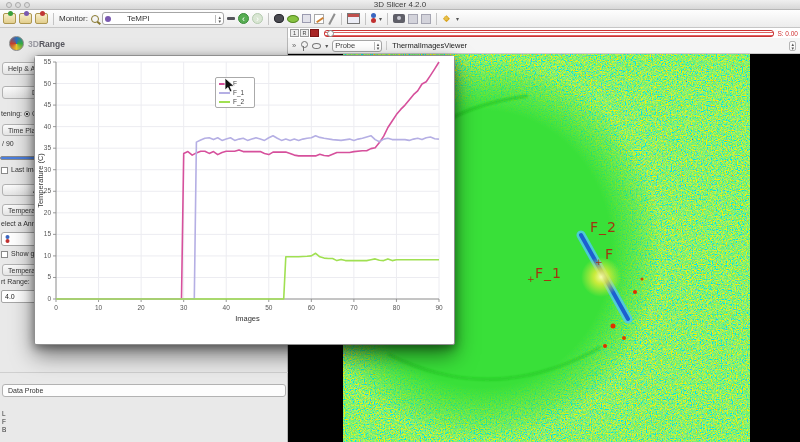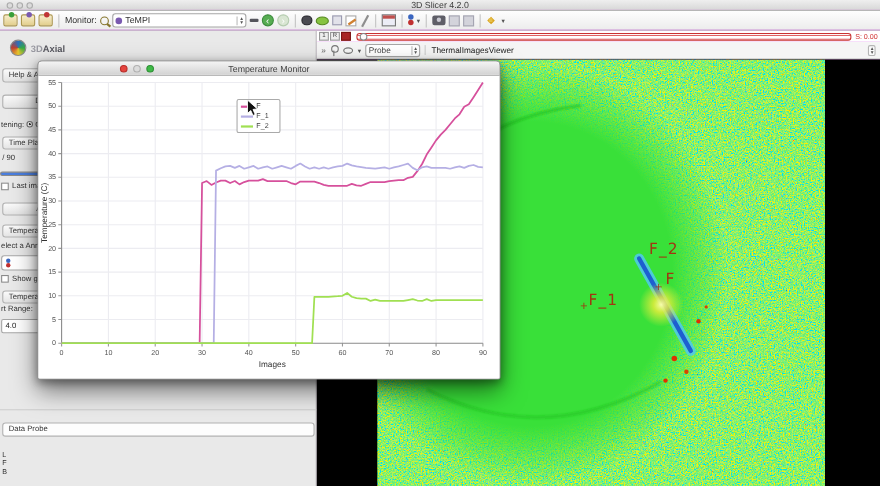--- a/index.html
+++ b/index.html
@@ -1,17 +1,17 @@
 <!DOCTYPE html>
 <html><head>
 <meta charset="utf-8">
 <style>
   * { margin:0; padding:0; box-sizing:border-box; }
   body { font-family:"Liberation Sans", sans-serif; background:#222; }
-  #screen { position:relative; width:800px; height:442px; background:#d946ef; overflow:hidden; }
+  #screen { position:relative; width:800px; height:442px; background:#84cc16; overflow:hidden; }
 
   
   .mac-titlebar { position:absolute; left:0; top:0; width:800px; height:10px;
     background:linear-gradient(#efefef,#d7d7d7); border-bottom:1px solid #b6b6b6; z-index:3; }
   .tl { position:absolute; top:2px; width:6px; height:6px; border-radius:50%;
     background:#dcdcdc; border:1px solid #ababab; }
   .app-title { position:absolute; left:0; right:0; top:0; text-align:center;
     font-size:8px; line-height:10px; color:#3c3c3c; }
 
   
@@ -19,21 +19,21 @@
     background:linear-gradient(#fefefe,#ececec); border-bottom:1px solid #c6c6c6;
     display:flex; align-items:center; padding-left:3px; gap:3px; z-index:3; font-size:8px; color:#333; }
   .sep { width:1px; height:12px; background:#c4c4c4; margin:0 2px; flex:none; }
   .ibox { width:13px; height:11px; background:linear-gradient(#f8eecb,#e2ce8d);
     border:1px solid #ad9750; border-radius:2px; position:relative; flex:none; }
   .ibox i { position:absolute; top:-3px; left:4px; width:5px; height:5px; border-radius:50%; }
   .magnifier { width:8px; height:8px; border:1.5px solid #87772e; border-radius:50%; position:relative; flex:none; }
   .magnifier::after { content:""; position:absolute; left:5px; top:6px; width:4px; height:1.5px;
     background:#87772e; transform:rotate(40deg); }
   .combo { display:inline-flex; align-items:center; background:#fff; border:1px solid #a6a6a6;
-    border-radius:3px; height:13px; padding:0 2px; gap:3px; flex:none; }
+    border-radius:3px; height:13px; padding:0 2px; gap:16px; flex:none; }
   .mod-ic { width:6px; height:6px; border-radius:50%; background:#7a5ab0; flex:none; }
   .stepper { display:flex; flex-direction:column; align-items:center; justify-content:center;
     border-left:1px solid #bbb; padding-left:2px; margin-left:2px; }
   .stepper b, .stepper-sm b { font-size:5px; line-height:4px; color:#555; font-weight:normal; }
   .circle-btn { width:11px; height:11px; border-radius:50%; color:#fff; font-size:9px;
     line-height:10px; text-align:center; flex:none; }
   .cb-back { background:#57ad52; border:1px solid #3c8c3c; }
   .cb-fwd  { background:#d9e6d3; border:1px solid #b5ccb0; color:#fff; }
   .blob-dark { width:10px; height:9px; background:#4b4b52; border:1px solid #26262c; border-radius:45%; flex:none; }
   .oval-green { width:12px; height:8px; background:#87c341; border:1px solid #568a21; border-radius:50%; flex:none; }
@@ -193,21 +193,21 @@
       <b>◆</b>
         <b class="rot">◆</b>
     </span>
     <span class="dd">▾</span>
   </div>
 
   <div id="sidebar">
     <div class="sb" style="left:9px; top:8px; display:flex; align-items:center; gap:4px;">
       <span class="logo-swirl"></span>
       <span class="logo-text">
-        <span class="g3d">3D</span><span class="slc">Axial</span>
+        <span class="g3d">3D</span><span class="slc">Range</span>
       </span>
     </div>
     <div class="sb btn" style="left:2px; top:34px; width:93px;">
       <span>Help &amp; Ack</span>
     </div>
     <div class="sb btn center" style="left:2px; top:58px; width:88px;">
       <span>Directory</span>
     </div>
     <div class="sb" style="left:1px; top:82px;">
       <span>tening:</span><span class="radio"></span><span>C</span>
@@ -325,26 +325,20 @@
         <div class="th-label" style="left:247px; top:165px;">F_2</div>
         <div class="th-label" style="left:262px; top:192px;">F</div>
         <div class="th-label" style="left:192px; top:211px;">F_1</div>
         <div class="th-plus" style="left:252px; top:203px;">+</div>
         <div class="th-plus" style="left:184px; top:220px;">+</div>
       </div>
     </div>
   </div>
 
   <div id="chart-window">
-    <div class="cw-titlebar">
-      <span class="cw-light" style="left:74px; background:#e5443f; border:1px solid #b82e2a;"></span>
-      <span class="cw-light" style="left:86px; background:#dcdcdc; border:1px solid #b0b0b0;"></span>
-      <span class="cw-light" style="left:98px; background:#3fba47; border:1px solid #2e9135;"></span>
-      <div class="cw-title">Temperature Monitor</div>
-    </div>
     <div class="cw-body">
       <svg id="chart-svg" width="419" height="275" xmlns="http://www.w3.org/2000/svg">
           <line x1="21" y1="243" x2="21" y2="246" stroke="#999"></line>
           <text x="21" y="254" text-anchor="middle" class="tick">0</text>
           <line x1="63.55555555555555" y1="6" x2="63.55555555555555" y2="243" stroke="#ececf1" stroke-width="1"></line>
           <line x1="63.55555555555555" y1="243" x2="63.55555555555555" y2="246" stroke="#999"></line>
           <text x="63.55555555555555" y="254" text-anchor="middle" class="tick">10</text>
           <line x1="106.1111111111111" y1="6" x2="106.1111111111111" y2="243" stroke="#ececf1" stroke-width="1"></line>
           <line x1="106.1111111111111" y1="243" x2="106.1111111111111" y2="246" stroke="#999"></line>
           <text x="106.1111111111111" y="254" text-anchor="middle" class="tick">20</text>

